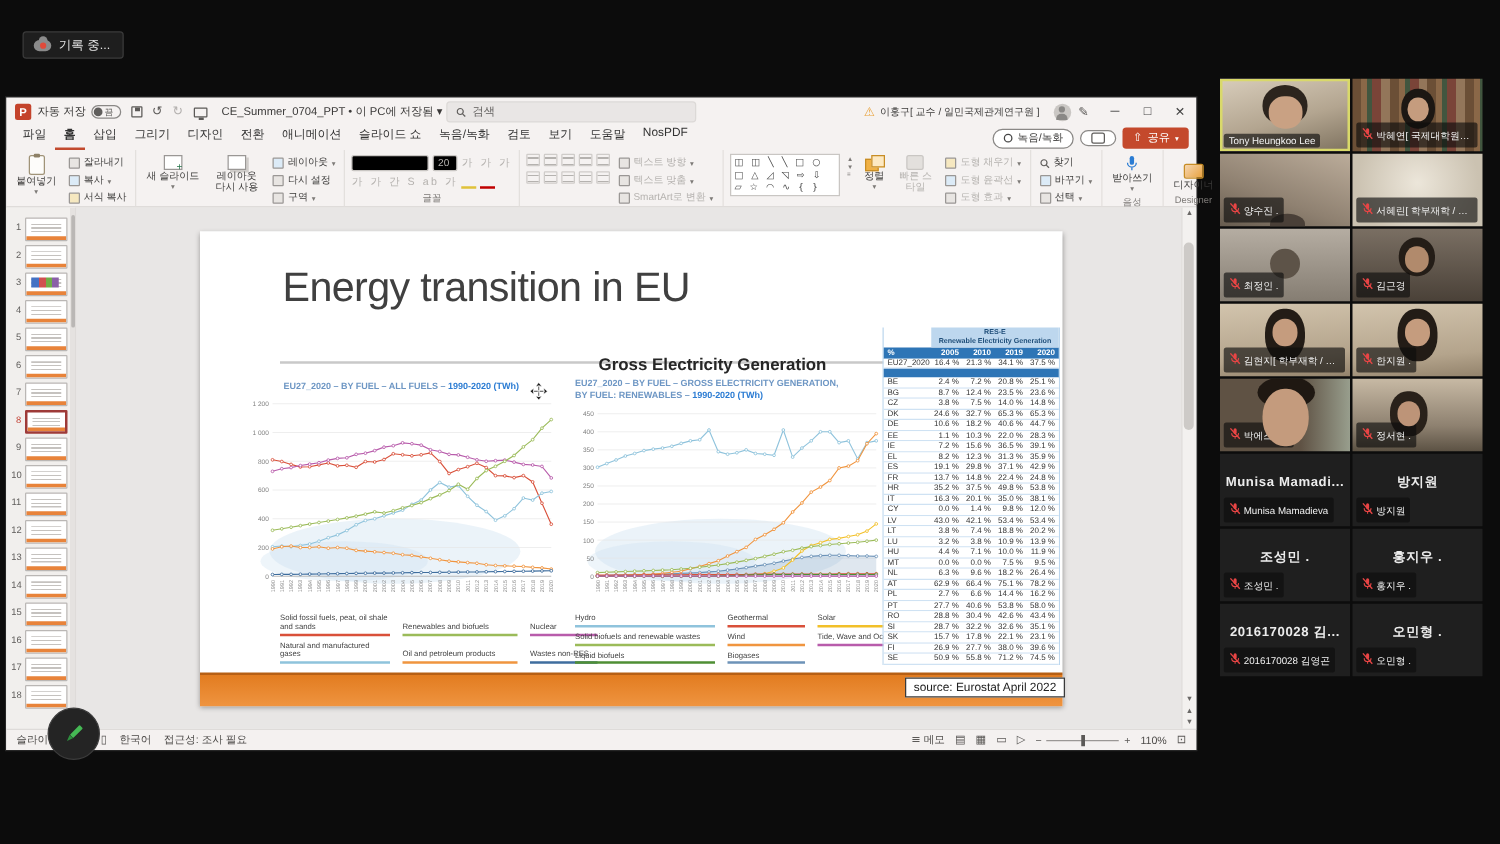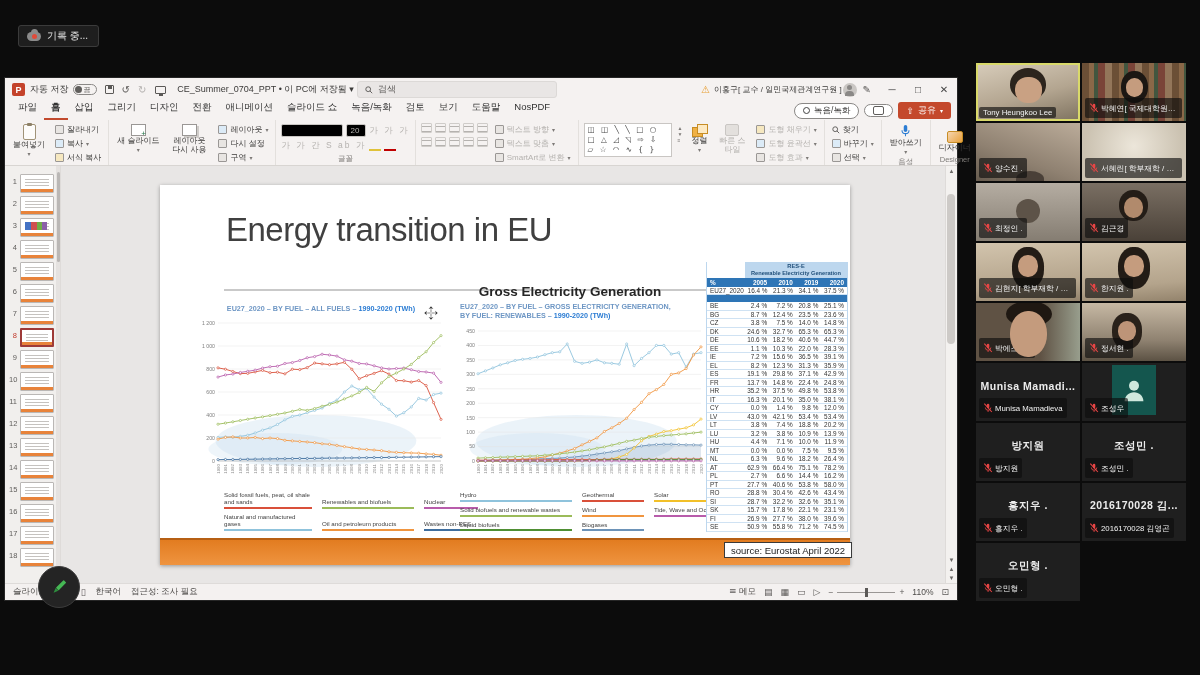--- a/index.html
+++ b/index.html
@@ -22,21 +22,21 @@
 .toggle{width:24px;height:11px;border:1px solid #8a8886;border-radius:6px;display:flex;align-items:center;padding:0 1px;margin:0 4px;font-size:7px;color:#5b5957;gap:2px}
 .knob{width:7px;height:7px;border-radius:50%;background:#605e5c}
 .save-ic{width:9px;height:9px;border:1px solid #5b5957;border-radius:1px;position:relative;margin:0 4px}
 .save-ic::after{content:"";position:absolute;left:2px;top:0;width:4px;height:3px;background:#5b5957}
 .mon-ic{width:11px;height:8px;border:1px solid #5b5957;border-radius:1px;position:relative;margin:0 5px}
 .mon-ic::after{content:"";position:absolute;left:3px;bottom:-3px;width:4px;height:2px;background:#5b5957}
 .doc-title{margin-left:6px;white-space:nowrap}
 .searchbox{position:absolute;left:352px;top:3px;width:200px;height:17px;background:#e9e6e5;border:1px solid #dcd9d7;border-radius:3px;display:flex;align-items:center;gap:5px;padding:0 7px;color:#5f5d5b;font-size:9px}
 .tb-right{position:absolute;right:0;top:0;height:23px;display:flex;align-items:center}
 .warn{color:#e8a33d;font-size:10px;margin-right:4px}
-.user-name{font-size:8px;color:#3b3a39;margin-right:1px;white-space:nowrap}
+.user-name{font-size:8px;color:#3b3a39;margin-right:11px;white-space:nowrap}
 .avatar-c{width:14px;height:14px;border-radius:50%;background:#cac7c4;position:relative;margin-right:6px}
 .avatar-c::before{content:"";position:absolute;left:4.5px;top:2.5px;width:5px;height:5px;border-radius:50%;background:#8a8886}
 .avatar-c::after{content:"";position:absolute;left:2.5px;top:8px;width:9px;height:5px;border-radius:4px 4px 0 0;background:#8a8886}
 .pen{font-size:10px;color:#5b5957;margin-right:8px}
 .winbtn{width:26px;height:23px;display:flex;align-items:center;justify-content:center;font-size:10px;color:#444}
 
 
 .menubar{position:relative;height:19px;display:flex;align-items:flex-end;padding:0 6px;gap:0}
 .menu-tab{font-size:9.5px;color:#333;padding:2px 7px 4px;white-space:nowrap}
 .menu-tab.active{border-bottom:2px solid #c24a2e;font-weight:bold}
@@ -46,21 +46,21 @@
 .bubble{width:11px;height:9px;border:1px solid #5f5d5b;border-radius:2px}
 .share-btn{display:flex;align-items:center;gap:4px;background:#c4492c;color:#fff;border-radius:3px;padding:2px 8px;font-size:9px}
 
 
 .ribbon{height:46px;border-bottom:1px solid #d8d5d2;display:flex;background:#f5f2f1}
 .rgroup{border-right:1px solid #e3e0dd;padding:3px 5px 1px;display:flex;flex-direction:column;flex-shrink:0}
 .rg-body{flex:1;display:flex;gap:5px;align-items:flex-start}
 .rg-label{text-align:center;font-size:7.5px;color:#7d7a77;margin-top:1px}
 .rbig{display:flex;flex-direction:column;align-items:center;font-size:8px;color:#3b3a39;gap:1px;padding:1px 3px;text-align:center;line-height:1.1}
 .rcol{display:flex;flex-direction:column;gap:1px}
-.rsm{display:flex;align-items:center;gap:3px;font-size:8px;color:#3b3a39;padding:1px 2px;white-space:nowrap}
+.rsm{display:flex;align-items:flex-end;gap:3px;font-size:8px;color:#3b3a39;padding:1px 2px;white-space:nowrap}
 .rsm.dis,.rbig.dis{color:#b5b2af}
 .car{font-size:6px;color:#7d7a77}
 .ic-clip{width:13px;height:16px;background:#fdfcfa;border:1px solid #a09378;border-radius:2px;position:relative}
 .ic-clip::before{content:"";position:absolute;left:3px;top:-2px;width:5px;height:3px;background:#8d8066;border-radius:1px}
 .ic8{width:9px;height:9px;border:1px solid #9a9795;background:#e8e5e2;border-radius:1px;flex-shrink:0}
 .ic8.b{background:#dcebf7}
 .ic8.y{background:#f6e8c0}
 .ic-slide{width:15px;height:12px;background:#fff;border:1px solid #9a9795;position:relative}
 .ic-slide::after{content:"+";position:absolute;right:-1px;bottom:-4px;font-size:8px;color:#217346}
 .ic-slide2{width:15px;height:12px;background:#fff;border:1px solid #9a9795;box-shadow:2px 2px 0 #cfccc9}
@@ -1586,37 +1586,20 @@
         <div class="tile-badge">
           <span class="mic"><svg width="10" height="10" viewBox="0 0 12 12">
               <rect x="4.6" y="0.8" width="3" height="5.6" rx="1.5" fill="#e84545"></rect>
               <path d="M2.8 5.4a3.3 3.3 0 0 0 6.6 0" stroke="#e84545" stroke-width="1" fill="none"></path>
               <line x1="6.1" y1="8.8" x2="6.1" y2="10.8" stroke="#e84545" stroke-width="1"></line>
               <line x1="1.6" y1="0.8" x2="10.6" y2="10.8" stroke="#e84545" stroke-width="1.3"></line>
             </svg></span>
           <span class="nm">Munisa Mamadieva</span>
         </div>
       </div>
-      <div class="tile v-avatar">
-        <div class="avatar-box">
-          <svg width="30" height="30" viewBox="0 0 24 24">
-            <circle cx="12" cy="8.6" r="4" fill="#cfe8dd"></circle>
-            <path d="M4.5 21c0-4.2 3.4-7.2 7.5-7.2s7.5 3 7.5 7.2z" fill="#cfe8dd"></path>
-          </svg>
-        </div>
-        <div class="tile-badge">
-          <span class="mic"><svg width="10" height="10" viewBox="0 0 12 12">
-              <rect x="4.6" y="0.8" width="3" height="5.6" rx="1.5" fill="#e84545"></rect>
-              <path d="M2.8 5.4a3.3 3.3 0 0 0 6.6 0" stroke="#e84545" stroke-width="1" fill="none"></path>
-              <line x1="6.1" y1="8.8" x2="6.1" y2="10.8" stroke="#e84545" stroke-width="1"></line>
-              <line x1="1.6" y1="0.8" x2="10.6" y2="10.8" stroke="#e84545" stroke-width="1.3"></line>
-            </svg></span>
-          <span class="nm">조성우</span>
-        </div>
-      </div>
       <div class="tile v-text">
         <div class="tile-center">방지원</div>
         <div class="tile-badge">
           <span class="mic"><svg width="10" height="10" viewBox="0 0 12 12">
               <rect x="4.6" y="0.8" width="3" height="5.6" rx="1.5" fill="#e84545"></rect>
               <path d="M2.8 5.4a3.3 3.3 0 0 0 6.6 0" stroke="#e84545" stroke-width="1" fill="none"></path>
               <line x1="6.1" y1="8.8" x2="6.1" y2="10.8" stroke="#e84545" stroke-width="1"></line>
               <line x1="1.6" y1="0.8" x2="10.6" y2="10.8" stroke="#e84545" stroke-width="1.3"></line>
             </svg></span>
           <span class="nm">방지원</span>

